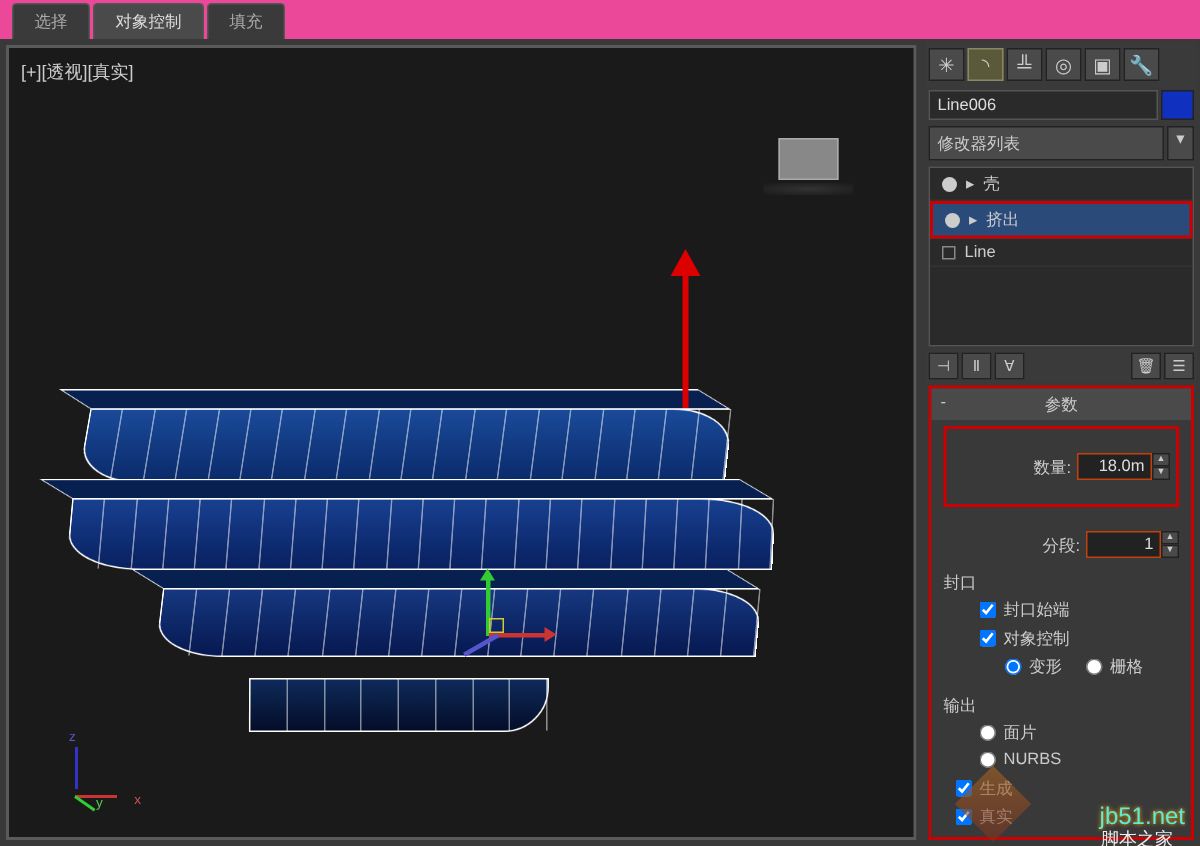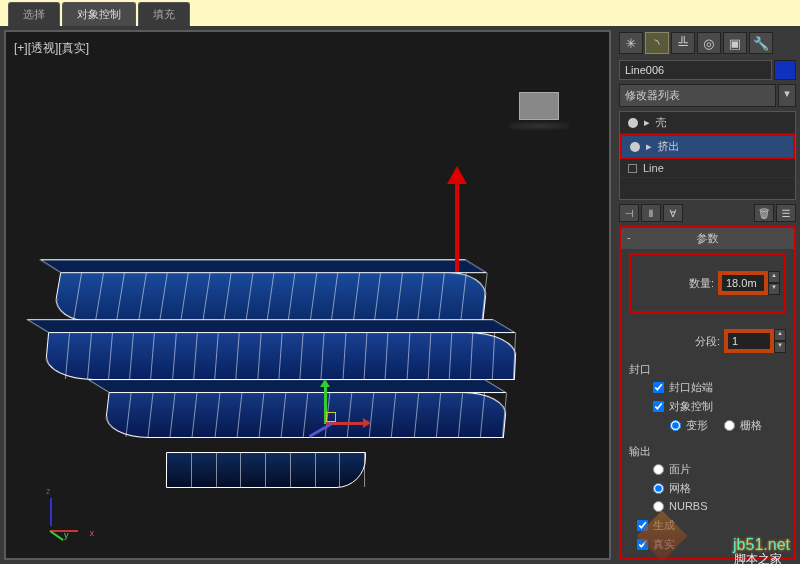--- a/index.html
+++ b/index.html
@@ -1,17 +1,17 @@
 <!DOCTYPE html>
 <html><head>
 <meta charset="utf-8">
 <style>
 *{box-sizing:border-box;margin:0;padding:0;font-family:"Microsoft YaHei",SimSun,sans-serif;font-size:11px;color:#ccc;user-select:none}
 body{background:#393939;width:800px;height:564px;overflow:hidden;position:relative}
-.tabs{display:flex;height:26px;background:#fef9c3;align-items:flex-end;padding-left:8px}
+.tabs{display:flex;height:26px;background:#ec4899;align-items:flex-end;padding-left:8px}
 .tab{padding:4px 14px;background:#3a3a3a;border:1px solid #555;border-bottom:none;margin-right:2px;color:#aaa;border-radius:3px 3px 0 0}
 .tab.active{background:#4a4a4a;color:#ddd}
 .main{display:flex;height:538px}
 .viewport{flex:1;background:#1a1a1a;border:2px solid #5a5a5a;margin:4px;position:relative;overflow:hidden}
 .vp-label{position:absolute;top:8px;left:8px;color:#ccc;font-size:12px}
 .vp-cube{position:absolute;top:60px;right:40px;width:60px;height:40px}
 .cube-shape{width:40px;height:28px;background:#888;margin:0 auto;border:1px solid #aaa;position:relative}
 .cube-shadow{width:60px;height:8px;background:radial-gradient(ellipse,#333,transparent);margin-top:2px}
 .model{position:absolute;left:40px;top:180px;width:480px;height:300px}
 .layer{position:absolute;border:1px solid #fff}
@@ -58,21 +58,21 @@
 .tbtn{width:20px;height:18px;background:#4a4a4a;border:1px solid #222;display:flex;align-items:center;justify-content:center;font-size:10px}
 .spacer{flex:1}
 .rollout{margin:2px;border:1px solid #555}
 .ro-head{display:flex;background:#4a4a4a;padding:3px 4px;justify-content:center;position:relative}
 .ro-tg{position:absolute;left:6px}
 .redbox{border:2px solid #c00}
 .ro-body{padding:4px 8px;background:#393939}
 .prm{display:flex;align-items:center;justify-content:flex-end;gap:4px;padding:2px 0}
 .lbl{color:#ccc}
 .spin{display:flex}
-.spin-in{width:50px;background:#222;border:4px solid #c2410c;padding:2px 4px;color:#ddd;text-align:left}
+.spin-in{width:50px;background:#222;border:1px solid #c2410c;padding:2px 4px;color:#ddd;text-align:right}
 .spin-bt{width:12px;display:flex;flex-direction:column}
 .spin-bt span{flex:1;background:#4a4a4a;border:1px solid #222;font-size:6px;text-align:center;line-height:6px}
 .grp{margin-top:4px;padding:2px 0}
 .grp-t{color:#ccc;padding:1px 0}
 .chk{display:flex;align-items:center;gap:5px;padding:2px 24px}
 .chk input{width:11px;height:11px}
 .chk input[type=radio]{border-radius:50%}
 .rad-row{display:flex;gap:16px;padding:2px 24px;justify-content:flex-end}
 .watermark{position:absolute;right:10px;bottom:10px;color:#5eead4;font-size:16px;text-shadow:0 0 3px #fa0}
 .wm-sub{position:absolute;right:18px;bottom:-4px;color:#eee;font-size:12px}
@@ -296,24 +296,20 @@
           </div>
         </div>
 
         <div class="grp">
           <div class="grp-t">输出</div>
           <label class="chk">
               <input type="radio" style="">
               <span>面片</span>
             </label>
           <label class="chk">
-              <input type="radio" checked="" style="">
-              <span>网格</span>
-            </label>
-          <label class="chk">
               <input type="radio" style="">
               <span>NURBS</span>
             </label>
         </div>
 
         <label class="chk" style="padding-left:8px">
             <input type="checkbox" checked="" style="">
             <span>生成</span>
           </label>
         <label class="chk" style="padding-left:8px">

